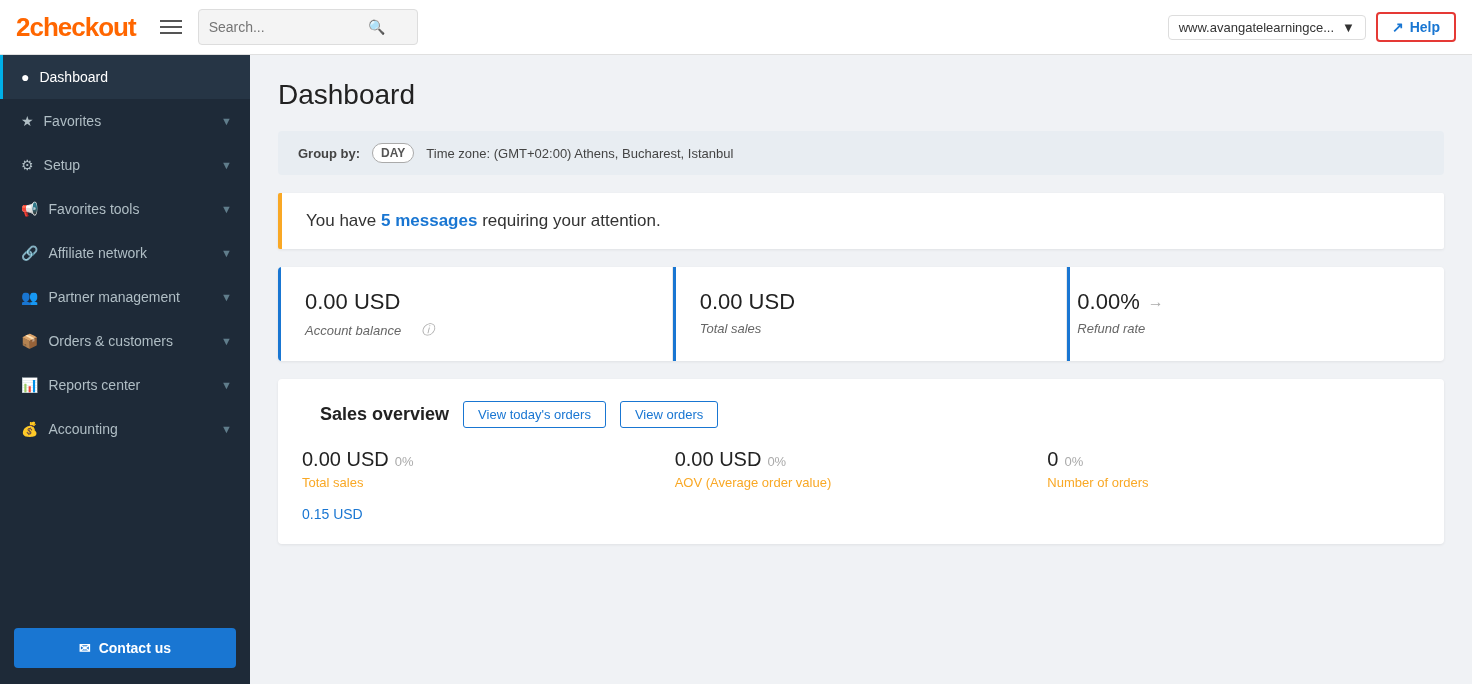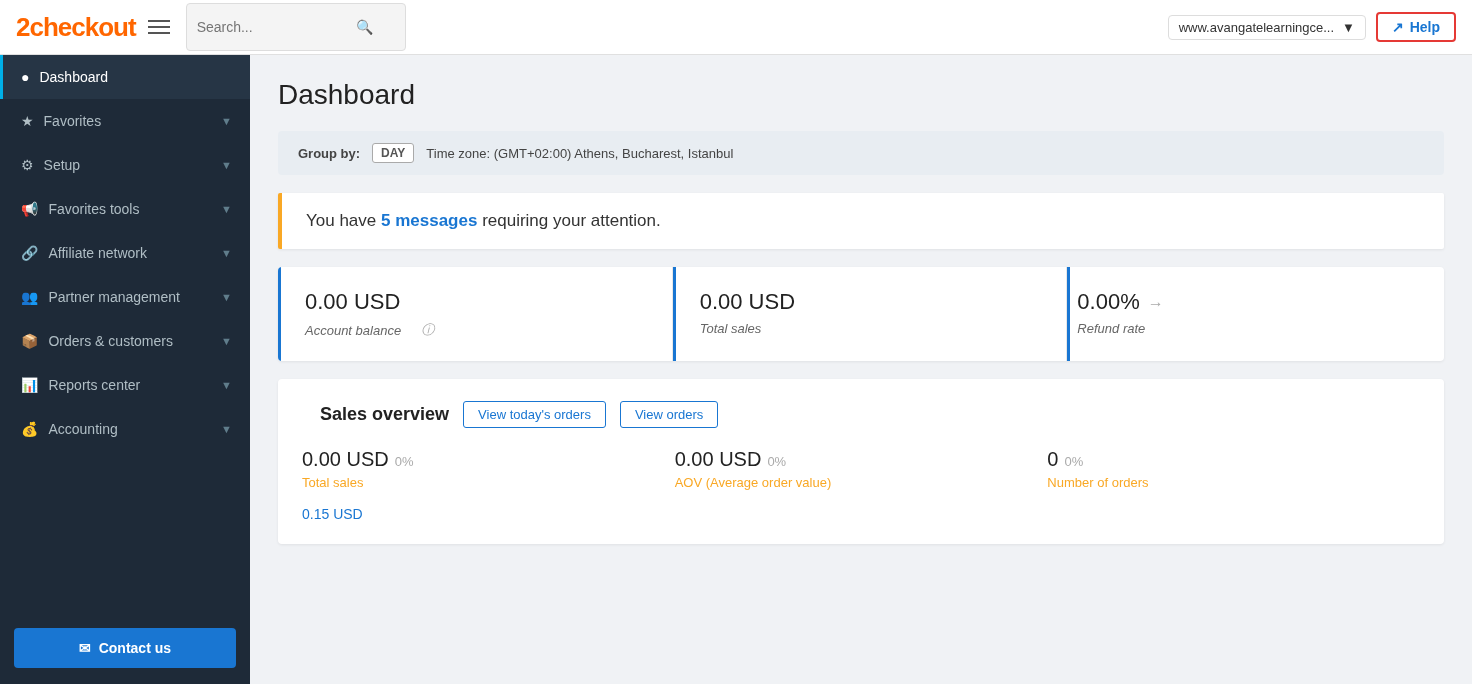--- a/index.html
+++ b/index.html
@@ -13,42 +13,42 @@
       height: 55px;
       padding: 0 16px;
       border-bottom: 1px solid #e0e0e0;
       flex-shrink: 0;
       z-index: 10;
     }
     .logo {
       font-size: 26px;
       font-weight: 700;
       color: #00b0e8;
-      margin-right: 12px;
+      margin-right: 24px;
       letter-spacing: -1px;
     }
     .logo span { color: #ff6600; }
     .hamburger {
       font-size: 20px;
       color: #555;
       cursor: pointer;
       margin-right: 16px;
       display: flex;
       flex-direction: column;
       gap: 4px;
     }
     .hamburger div { width: 22px; height: 2px; background: #555; }
     .search-bar {
       display: flex;
       align-items: center;
       background: #f4f4f4;
       border: 1px solid #ddd;
       border-radius: 4px;
       padding: 0 10px;
-      height: 48px;
+      height: 36px;
       flex: 0 0 220px;
     }
     .search-bar input {
       border: none;
       background: transparent;
       outline: none;
       font-size: 14px;
       color: #888;
       width: 160px;
     }
@@ -146,21 +146,21 @@
       background: #e8edf2;
       padding: 12px 20px;
       border-radius: 4px;
       margin-bottom: 18px;
       font-size: 13px;
       color: #555;
     }
     .group-by-label { font-weight: 600; color: #444; }
     .day-badge {
       border: 1px solid #aaa;
-      border-radius: 3px;
+      border-radius: 10px;
       padding: 2px 8px;
       font-size: 12px;
       color: #555;
       font-weight: 600;
       background: #fff;
     }
     .timezone-text { color: #444; font-size: 13px; }
 
     
     .alert-banner {

